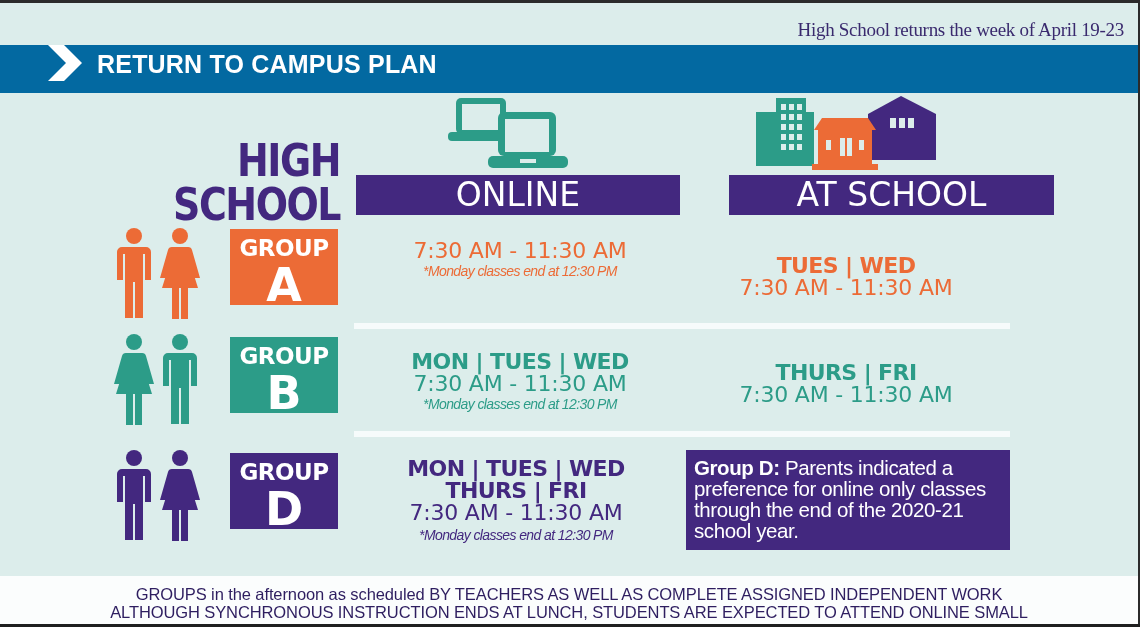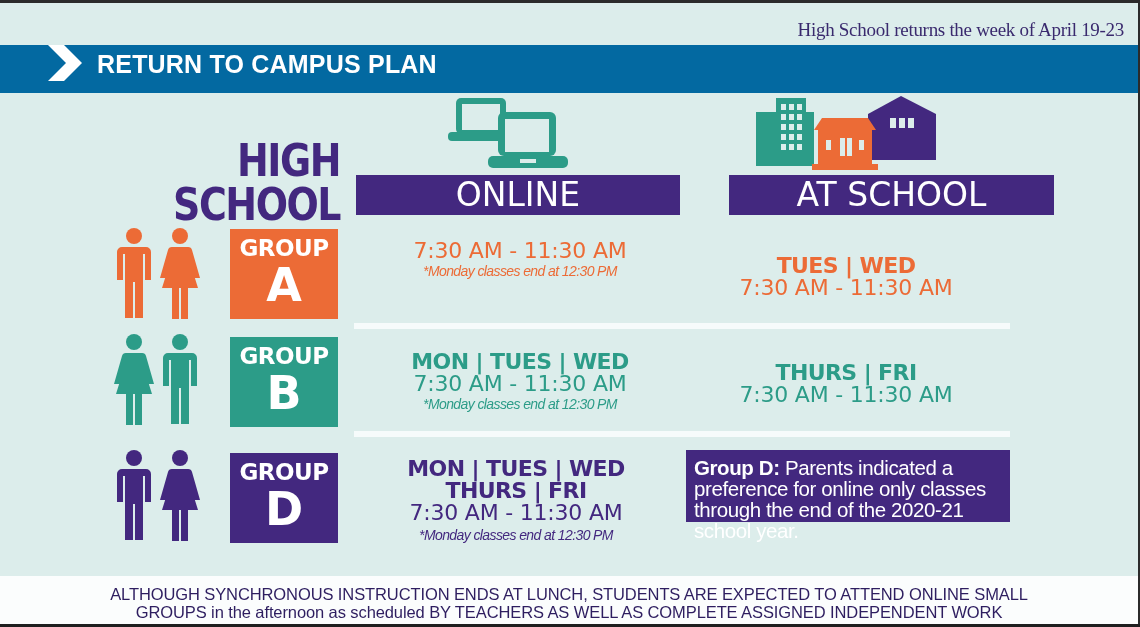--- a/index.html
+++ b/index.html
@@ -20,34 +20,34 @@
   .col-online { left: 356px; width: 324px; }
   .col-school { left: 683px; width: 325px; margin-left: 46px; }
 
   .laptops { position: absolute; left: 448px; top: 93px; width: 135px; height: 78px; }
   .buildings { position: absolute; left: 756px; top: 91px; width: 185px; height: 78px; }
 
   .divider { position: absolute; left: 354px; width: 656px; height: 6px; background: #f6fbfb; }
 
   .people { position: absolute; left: 112px; width: 92px; height: 92px; }
 
-  .group-box { position: absolute; left: 230px; width: 108px; height: 90px; color: #fff; text-align: center; font-weight: bold; font-family: "DejaVu Sans", sans-serif; }
+  .group-box { position: absolute; left: 230px; width: 108px; height: 76px; color: #fff; text-align: center; font-weight: bold; font-family: "DejaVu Sans", sans-serif; }
   .group-box .g-word { display: block; font-size: 23px; margin-top: 6px; letter-spacing: -0.5px; }
   .group-box .g-letter { display: block; font-size: 46px; line-height: 48px; }
 
   .sched { position: absolute; text-align: center; font-family: "DejaVu Sans", sans-serif; }
   .sched .days { font-weight: bold; font-size: 22px; line-height: 22px; letter-spacing: -0.6px; }
   .sched .time { font-size: 22px; line-height: 22px; font-weight: normal; letter-spacing: -0.2px; }
   .sched .note { font-style: italic; font-weight: normal; font-size: 14px; line-height: 18px; letter-spacing: -0.6px; font-family: "Liberation Sans", sans-serif; }
 
   .c-orange { color: #ec6b36; }
   .c-teal { color: #2c9c88; }
   .c-purple { color: #43287f; }
 
-  .groupd-note { position: absolute; left: 686px; top: 447px; width: 324px; height: 72px; background: #43287f; color: #fff; font-size: 20.5px; line-height: 21px; padding: 7px 8px; letter-spacing: -0.4px; }
+  .groupd-note { position: absolute; left: 686px; top: 447px; width: 324px; height: 100px; background: #43287f; color: #fff; font-size: 20.5px; line-height: 21px; padding: 7px 8px; letter-spacing: -0.4px; }
   .groupd-note b { font-weight: bold; }
 
   .footer { position: absolute; left: 0; top: 573px; width: 1138px; height: 51px; background: #fbfdfd; text-align: center; color: #2e1e60; font-size: 16.5px; line-height: 18px; padding-top: 9px; letter-spacing: -0.1px; }
   .bottom-bar { position: absolute; left: 0; top: 624px; width: 1140px; height: 3px; background: #1f1f1f; }
 </style>
 </head>
 <body>
 
 <div class="frame">
 
@@ -182,17 +182,17 @@
     <div class="days">MON | TUES | WED</div>
     <div class="days">THURS | FRI</div>
     <div class="time">7:30 AM - 11:30 AM</div>
     <div class="note" style="margin-top:2px;">*Monday classes end at 12:30 PM</div>
   </div>
   <div class="groupd-note">
     <b>Group D:</b><span> Parents indicated a preference for online only classes through the end of the 2020-21 school year.</span>
   </div>
 
   <div class="footer">
+    <div>GROUPS in the afternoon as scheduled BY TEACHERS AS WELL AS COMPLETE ASSIGNED INDEPENDENT WORK</div>
     <div>ALTHOUGH SYNCHRONOUS INSTRUCTION ENDS AT LUNCH, STUDENTS ARE EXPECTED TO ATTEND ONLINE SMALL</div>
-    <div>GROUPS in the afternoon as scheduled BY TEACHERS AS WELL AS COMPLETE ASSIGNED INDEPENDENT WORK</div>
   </div>
 </div>
 <div class="bottom-bar"></div>
 
 </body></html>

